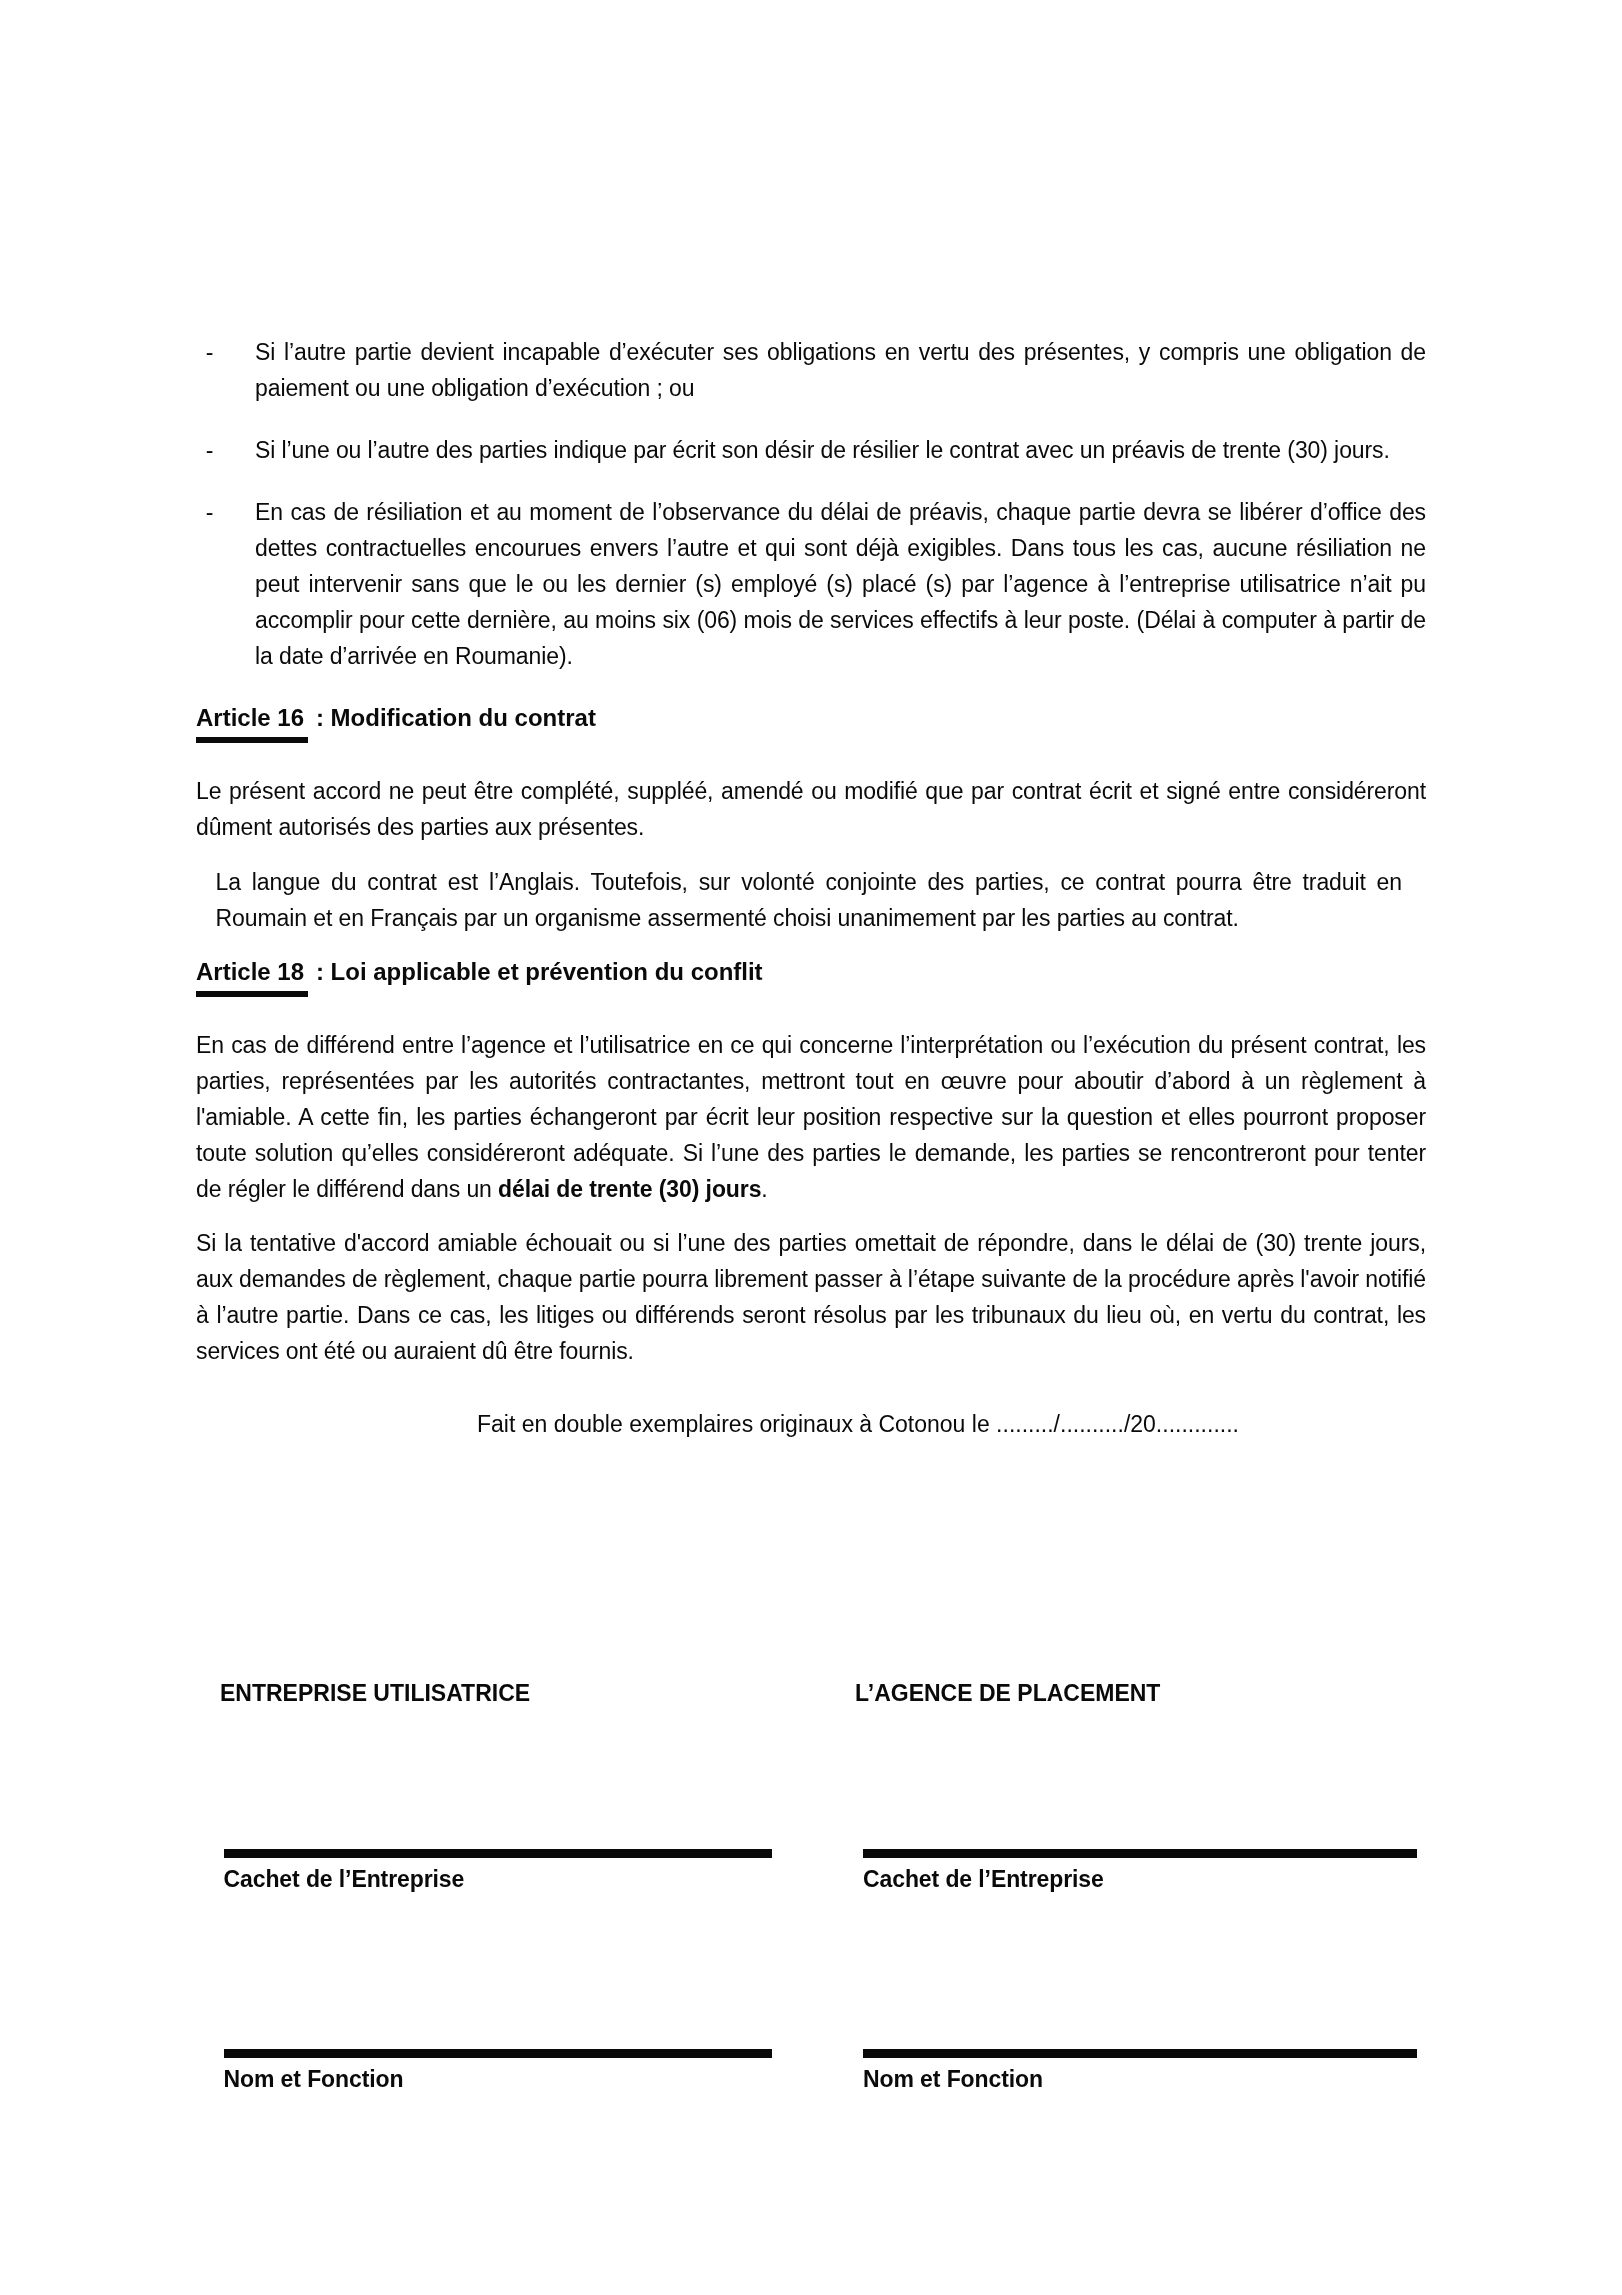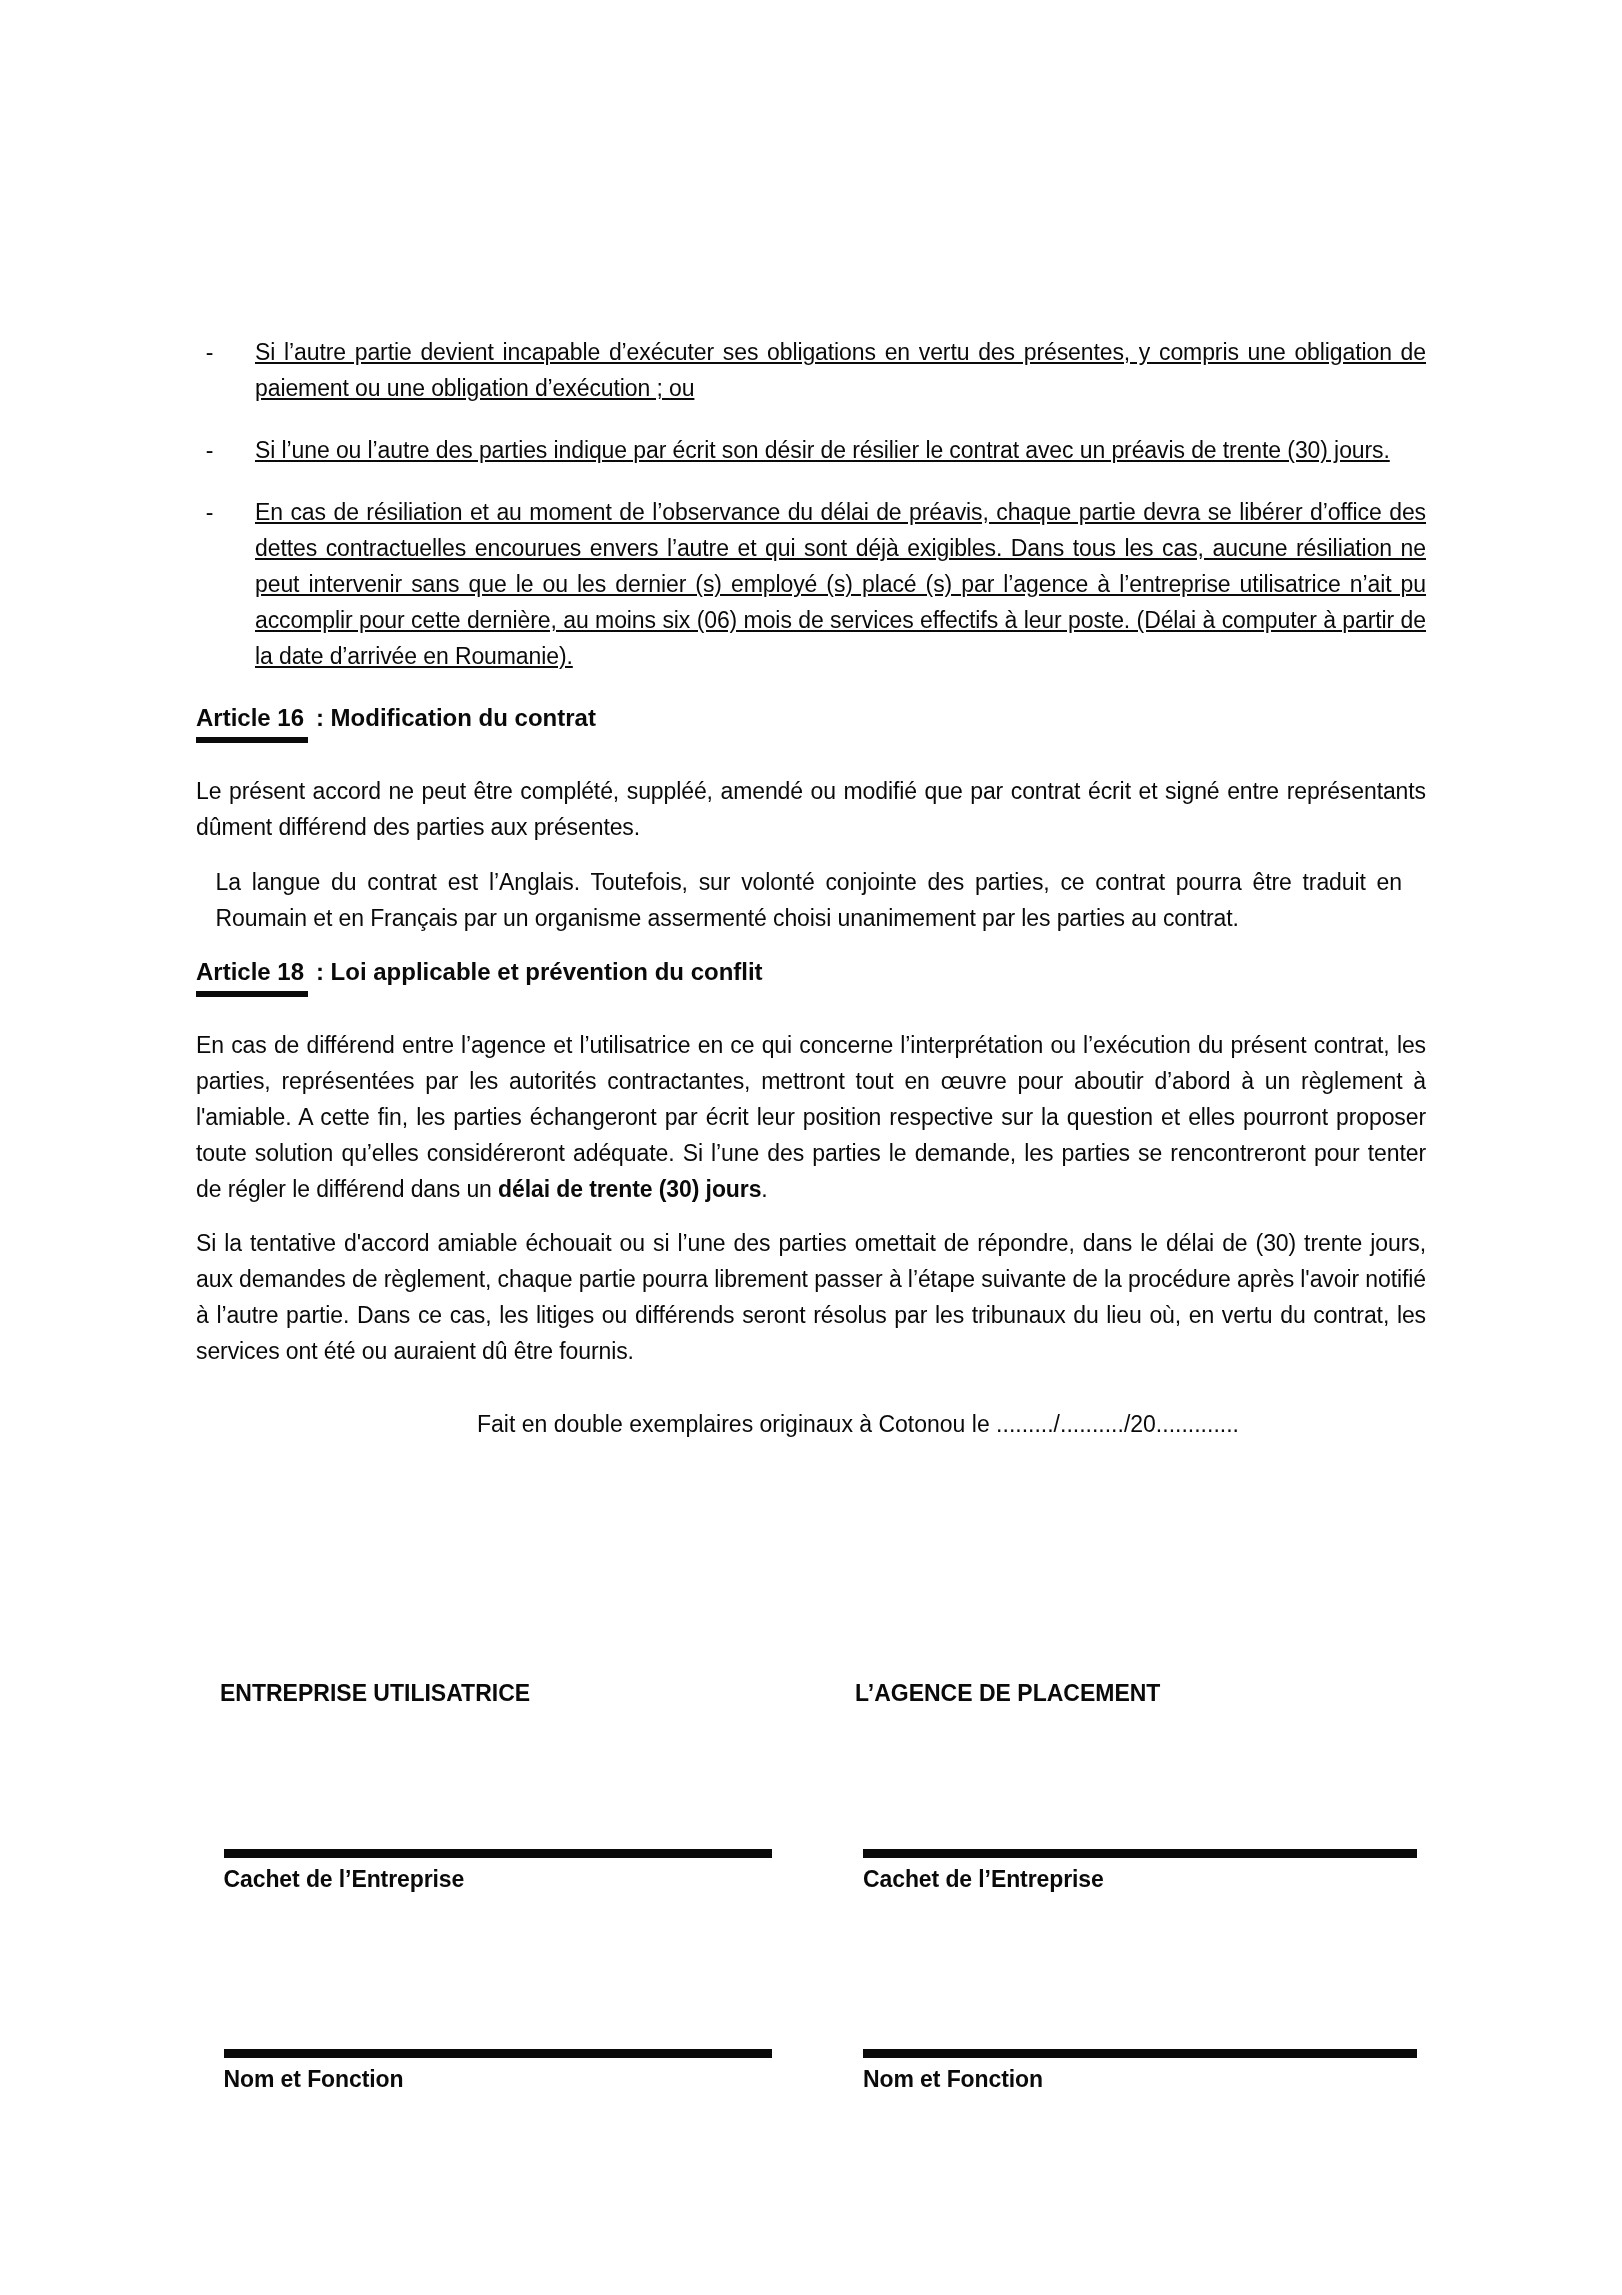--- a/index.html
+++ b/index.html
@@ -30,21 +30,20 @@
     margin-bottom: 26px;
   }
   .bullet-marker {
     flex: 0 0 59px;
     padding-left: 9.8px;
     box-sizing: border-box;
   }
   .bullet-text {
     flex: 1 1 auto;
     text-align: justify;
-    text-decoration: underline;
   }
   .article-heading {
     margin-top: 12px;
     margin-bottom: 30px;
     font-size: 24px;
     font-weight: bold;
     letter-spacing: 0;
     line-height: 36px;
   }
   .article-number {
@@ -112,21 +111,21 @@
     </div>
 
     <div class="bullet-item">
       <span class="bullet-marker">-</span>
       <span class="bullet-text">En cas de résiliation et au moment de l’observance du délai de préavis, chaque partie devra se libérer d’office des dettes contractuelles encourues envers l’autre et qui sont déjà exigibles. Dans tous les cas, aucune résiliation ne peut intervenir sans que le ou les dernier (s) employé (s) placé (s) par l’agence à l’entreprise utilisatrice n’ait pu accomplir pour cette dernière, au moins six (06) mois de services effectifs à leur poste. (Délai à computer à partir de la date d’arrivée en Roumanie).</span>
     </div>
 
     <div class="article-heading">
       <span class="article-number">Article 16</span><span> : Modification du contrat</span>
     </div>
-    <p class="para">Le présent accord ne peut être complété, suppléé, amendé ou modifié que par contrat écrit et signé entre représentants dûment différend des parties aux présentes.</p>
+    <p class="para">Le présent accord ne peut être complété, suppléé, amendé ou modifié que par contrat écrit et signé entre considéreront dûment autorisés des parties aux présentes.</p>
 
     <p class="para para-indented">La langue du contrat est l’Anglais. Toutefois, sur volonté conjointe des parties, ce contrat pourra être traduit en Roumain et en Français par un organisme assermenté choisi unanimement par les parties au contrat.</p>
 
     <div class="article-heading">
       <span class="article-number">Article 18</span><span> : Loi applicable et prévention du conflit</span>
     </div>
     <p class="para"><span>En cas de différend entre l’agence et l’utilisatrice en ce qui concerne l’interprétation ou l’exécution du présent contrat, les parties, représentées par les autorités contractantes, mettront tout en œuvre pour aboutir d’abord à un règlement à l'amiable. A cette fin, les parties échangeront par écrit leur position respective sur la question et elles pourront proposer toute solution qu’elles considéreront adéquate. Si l’une des parties le demande, les parties se rencontreront pour tenter de régler le différend dans un </span><b>délai de trente (30) jours</b><span>.</span></p>
     <p class="para">Si la tentative d'accord amiable échouait ou si l’une des parties omettait de répondre, dans le délai de (30) trente jours, aux demandes de règlement, chaque partie pourra librement passer à l’étape suivante de la procédure après l'avoir notifié à l’autre partie. Dans ce cas, les litiges ou différends seront résolus par les tribunaux du lieu où, en vertu du contrat, les services ont été ou auraient dû être fournis.</p>
 
     <div class="closing-line">Fait en double exemplaires originaux à Cotonou le ........./........../20.............</div>

